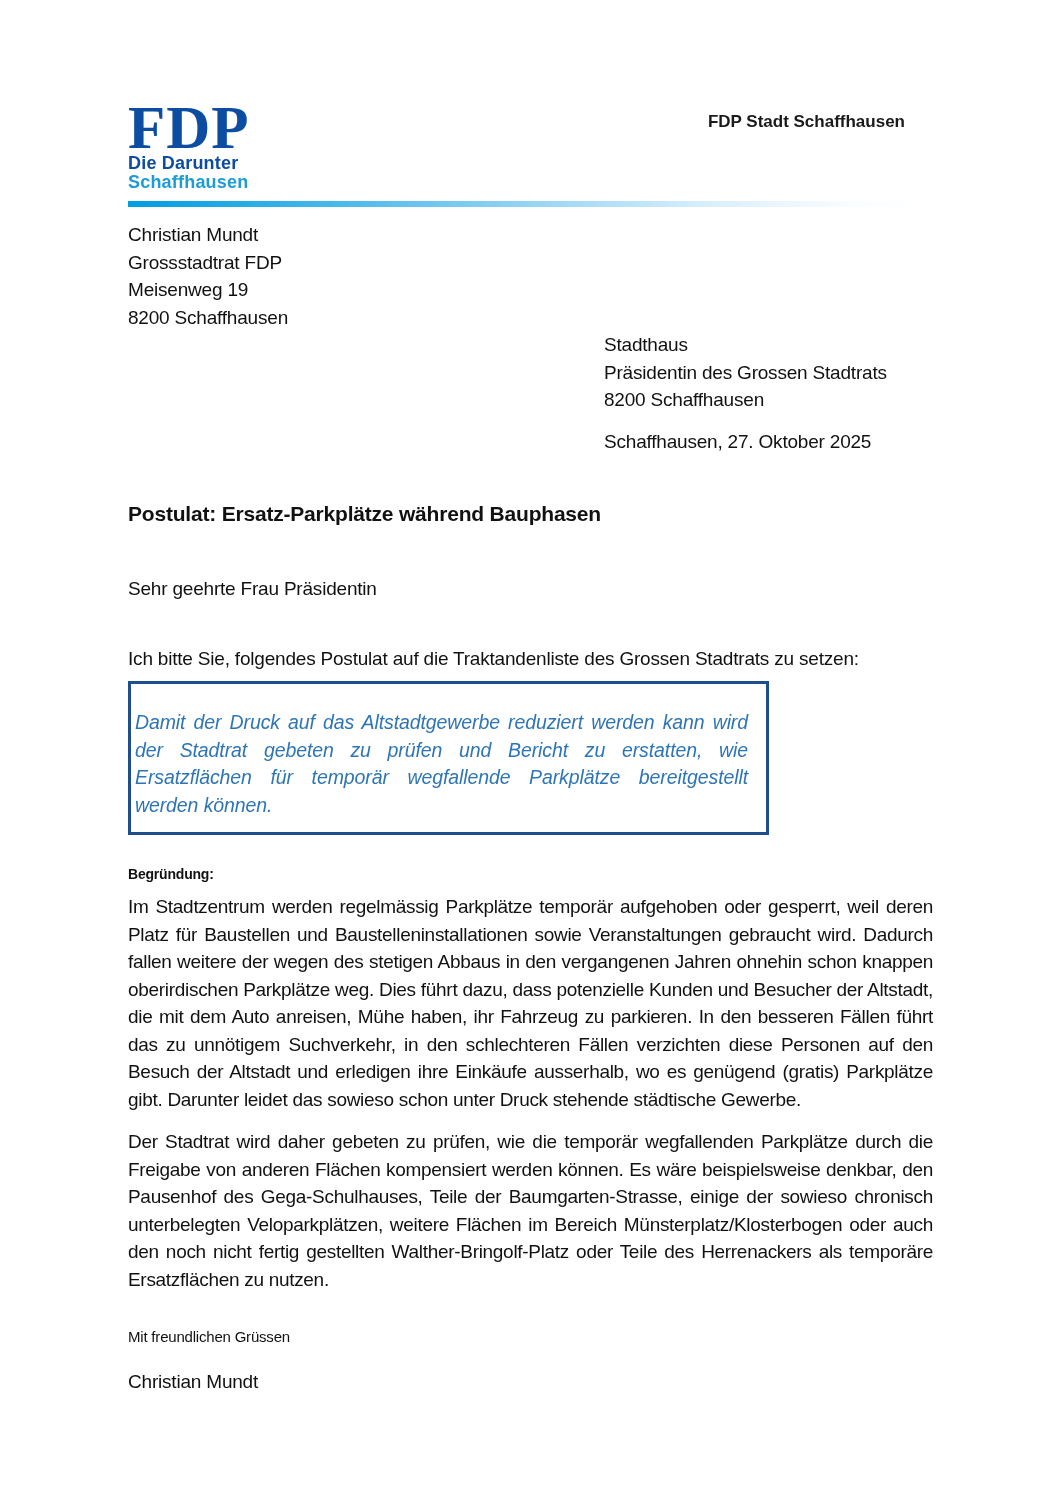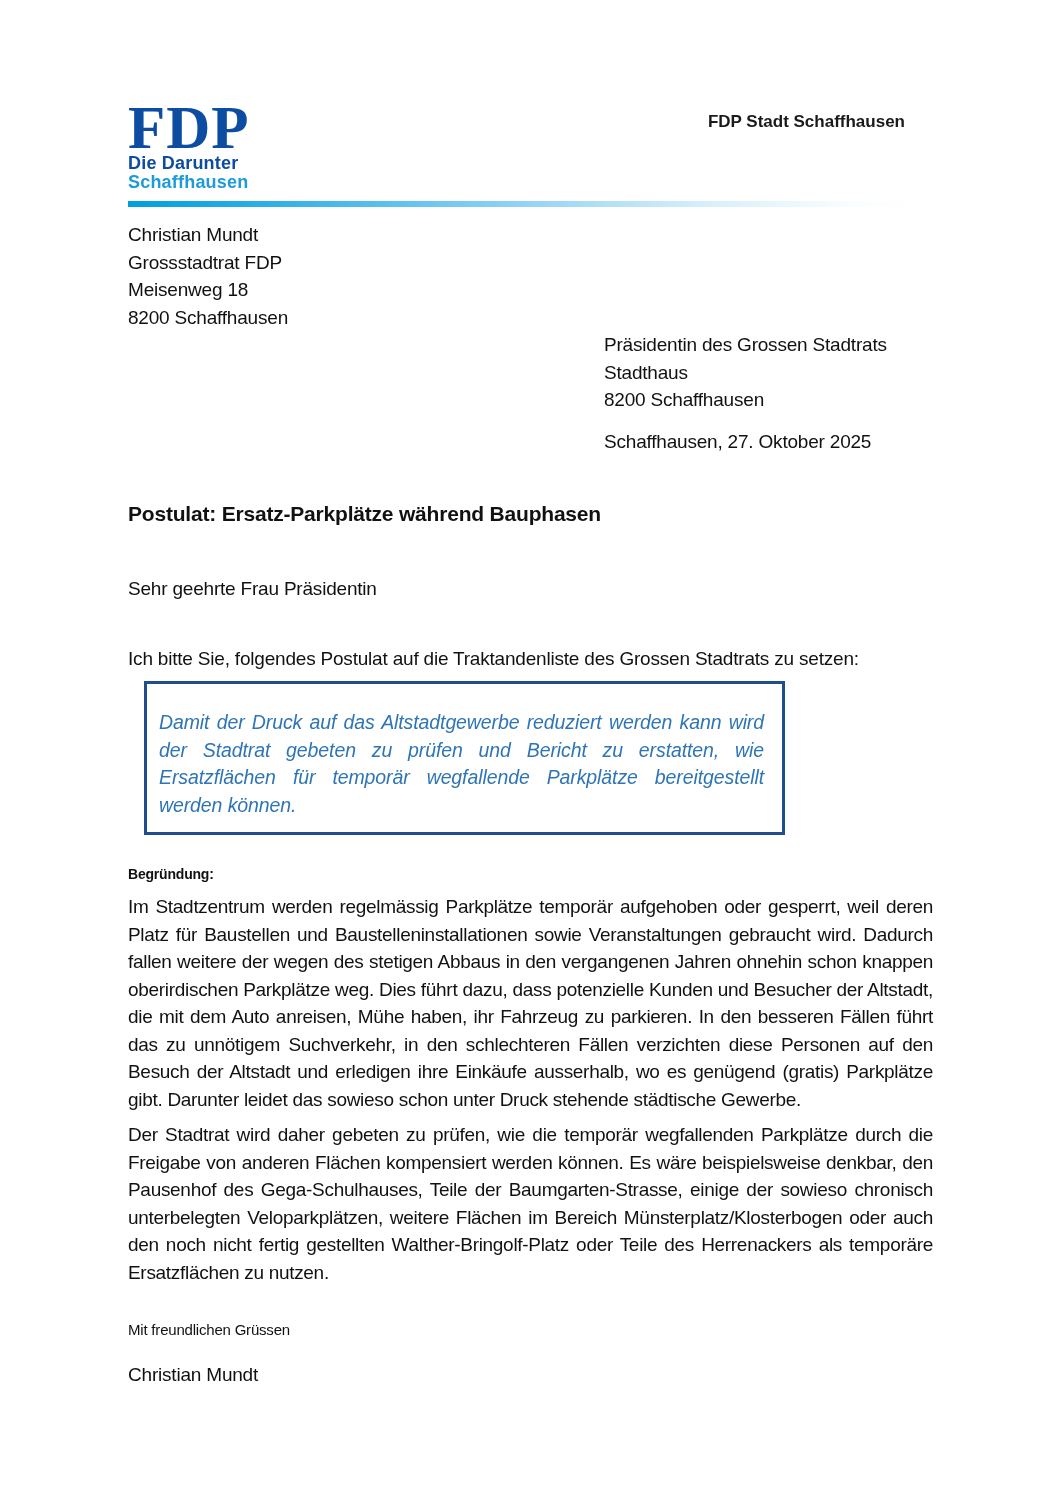--- a/index.html
+++ b/index.html
@@ -65,22 +65,21 @@
     font-weight: 700;
     font-size: 21px;
     letter-spacing: -0.2px;
   }
   .salutation { margin-top: 52px; font-size: 19px; letter-spacing: -0.2px; }
   .intro { margin-top: 48px; font-size: 19px; letter-spacing: -0.2px; }
   .quote-box {
     margin-top: 11px;
     width: 641px;
     border: 3px solid #1F4E8C;
-    padding: 25px 18px 13px 12px;
-    margin-left: 16px;
+    padding: 25px 18px 13px 4px;
   }
   .quote-box p {
     font-style: italic;
     color: #2E75B6;
     font-size: 19.5px;
     line-height: 27.5px;
     letter-spacing: -0.1px;
     text-align: justify;
   }
   .reason-heading {
@@ -92,21 +91,21 @@
   .body-para {
     margin-top: 11px;
     width: 805px;
     font-size: 19px;
     line-height: 27.5px;
     letter-spacing: -0.3px;
     text-align: justify;
     hyphens: auto;
     -webkit-hyphens: auto;
   }
-  .body-para + .body-para { margin-top: 8px; }
+  .body-para + .body-para { margin-top: 15px; }
   .closing { margin-top: 35px; font-size: 15px; letter-spacing: -0.2px; }
   .signature { margin-top: 26px; font-size: 19px; letter-spacing: -0.2px; }
 </style>
 </head>
 <body>
 
 <div class="page">
   <div class="content">
 
     <header class="masthead">
@@ -116,27 +115,27 @@
         <div class="logo-line2">Schaffhausen</div>
       </div>
       <div class="org-label">FDP Stadt Schaffhausen</div>
     </header>
 
     <div class="divider"></div>
 
     <section class="sender">
       <div>Christian Mundt</div>
       <div>Grossstadtrat FDP</div>
-      <div>Meisenweg 18</div>
+      <div>Meisenweg 19</div>
       <div>8200 Schaffhausen</div>
     </section>
 
     <section class="recipient">
+      <div>Stadthaus</div>
       <div>Präsidentin des Grossen Stadtrats</div>
-      <div>Stadthaus</div>
       <div>8200 Schaffhausen</div>
     </section>
 
     <div class="dateline">Schaffhausen, 27. Oktober 2025</div>
 
     <div class="subject">Postulat: Ersatz-Parkplätze während Bauphasen</div>
 
     <div class="salutation">Sehr geehrte Frau Präsidentin</div>
 
     <div class="intro">Ich bitte Sie, folgendes Postulat auf die Traktandenliste des Grossen Stadtrats zu setzen:</div>

